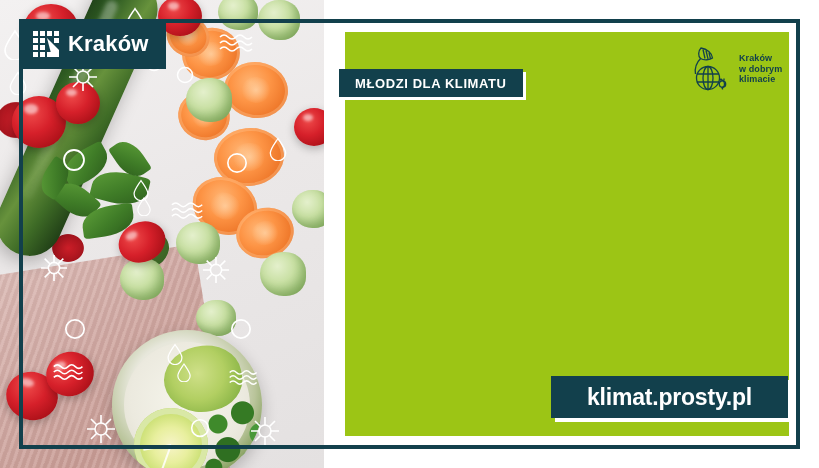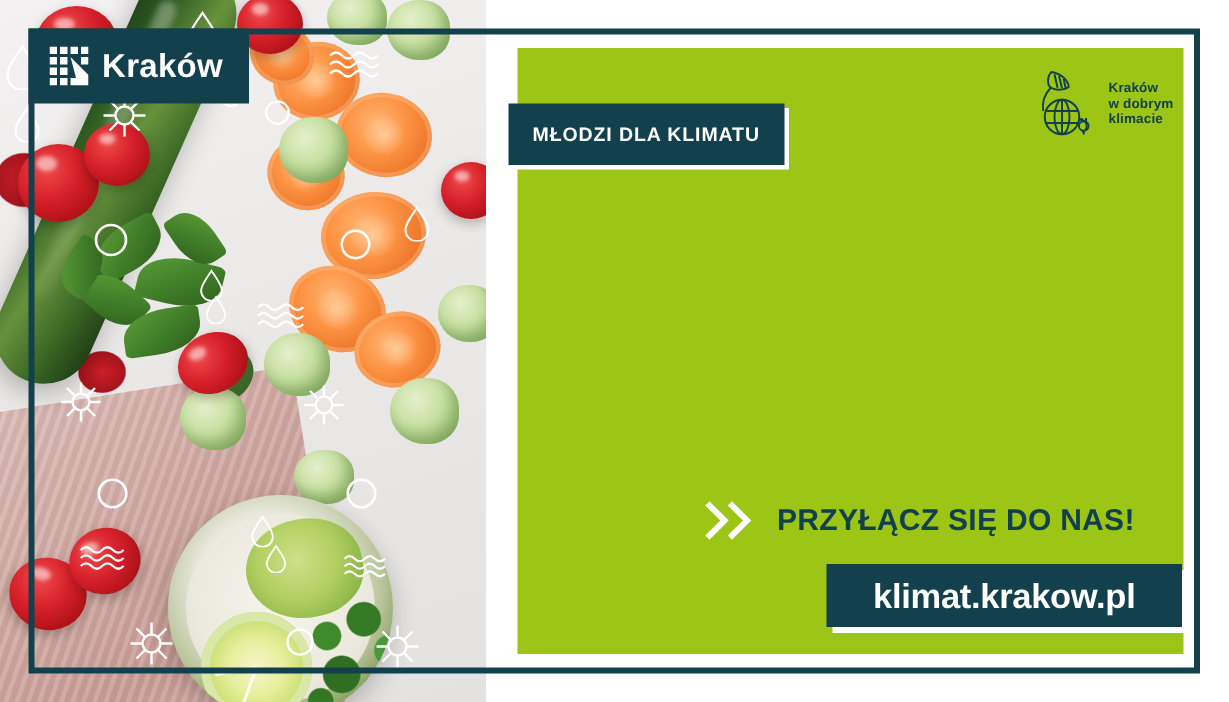--- a/index.html
+++ b/index.html
@@ -213,21 +213,21 @@
     position: absolute;
     left: 345px; top: 32px;
     width: 444px; height: 404px;
     background: #9cc515;
   }
 
   
   .badge {
     position: absolute;
     left: 339px; top: 69px;
-    height: 41px;
+    height: 28px;
     background: #12404c;
     color: #ffffff;
     display: flex;
     align-items: center;
     padding: 0 16px;
     font-size: 13px;
     font-weight: 700;
     letter-spacing: .6px;
     box-shadow: 3px 3px 0 #ffffff;
   }
@@ -544,25 +544,16 @@
         <circle cx="30.5" cy="38" r="3.2"></circle>
         <path d="M29 34.6 L29 32.6 M32 34.6 L32 32.6 M30.5 41.2 L30.5 43.6"></path>
       </svg>
     </span>
     <span class="climate-words">Kraków
 w dobrym
 klimacie</span>
   </div>
 
 
-  <div class="cta">
-    <span class="chevrons">
-      <svg width="34" height="26" viewBox="0 0 34 26" fill="none" stroke="#ffffff" stroke-width="4" stroke-linecap="square">
-        <path d="M3 3 L13 13 L3 23"></path>
-        <path d="M18 3 L28 13 L18 23"></path>
-      </svg>
-    </span>
-    <span class="cta-text">PRZYŁĄCZ SIĘ DO NAS!</span>
-  </div>
-
-  <div class="url-button">klimat.krakow.pl</div>
+
+  <div class="url-button">klimat.prosty.pl</div>
 
 </div>
 
 </body></html>

